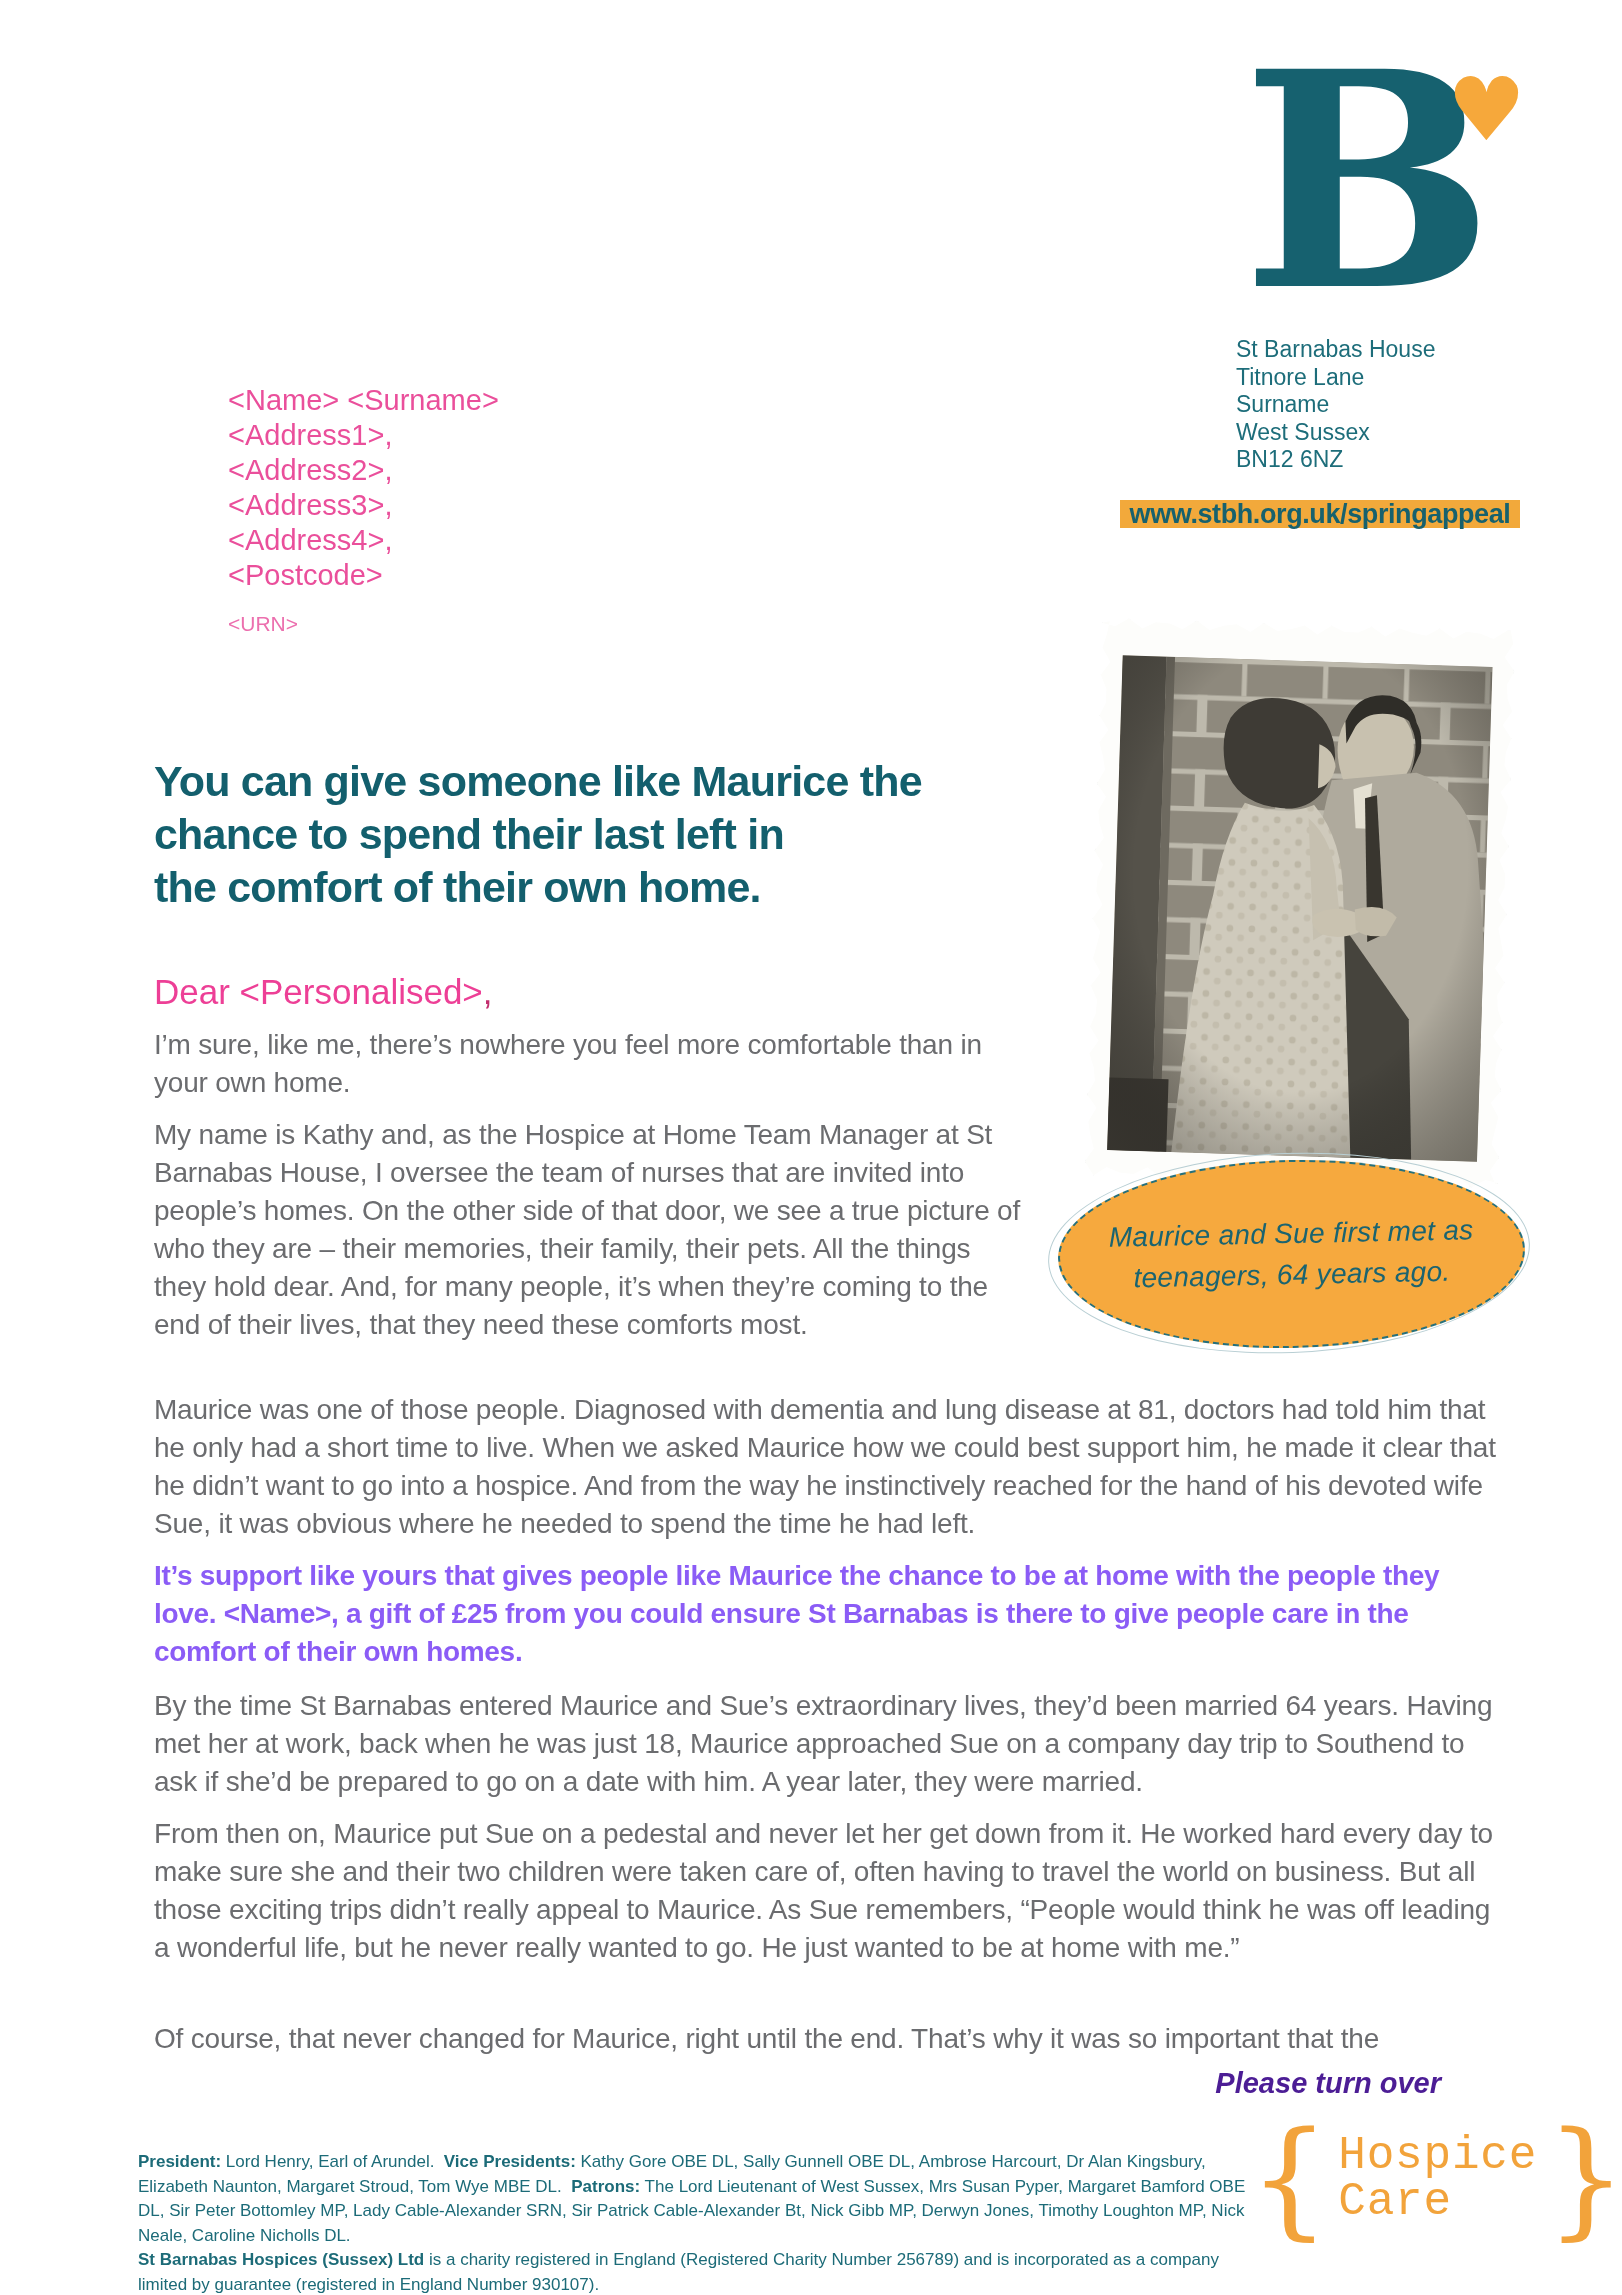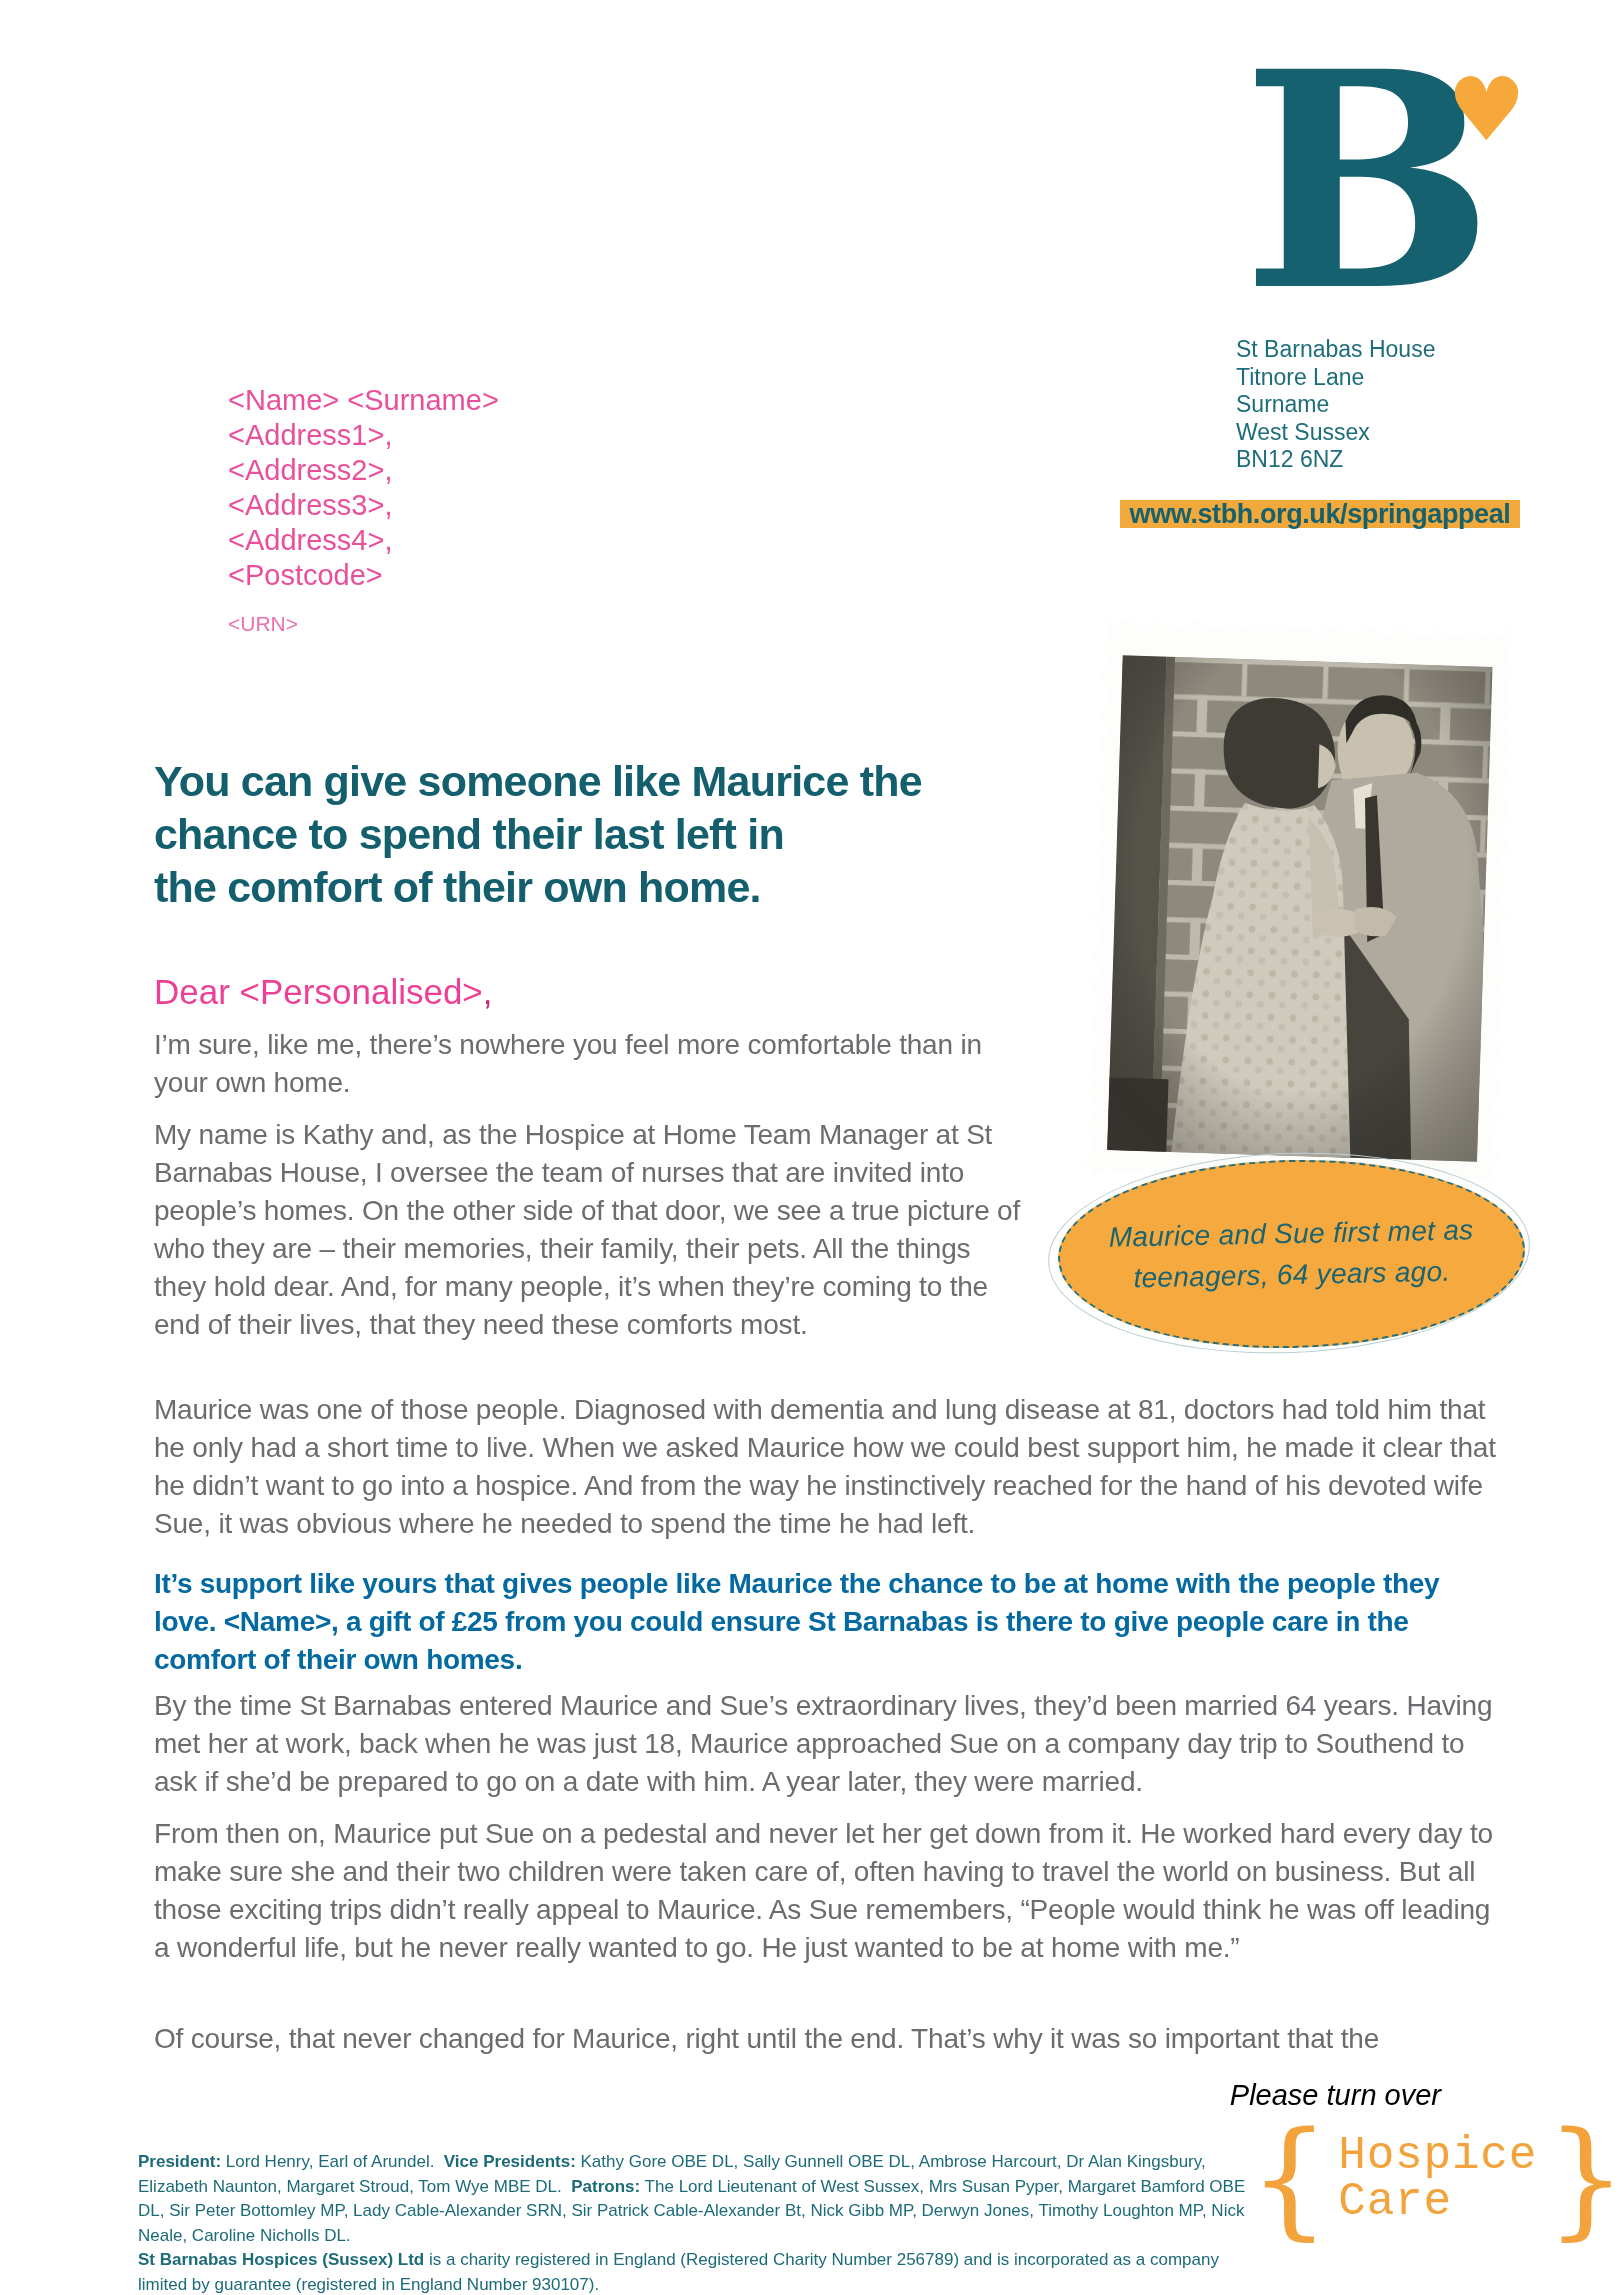--- a/index.html
+++ b/index.html
@@ -31,25 +31,25 @@
 
   
   #salutation{left:154px;top:972px;font-size:35px;color:#ED3F96;}
   #salutation .comma{color:#C22E6E;}
 
   
   .para{left:154px;font-size:28px;line-height:38px;color:#6B6C6F;letter-spacing:-0.2px;}
   #p1{top:1026px;width:871px;}
   #p2{top:1116px;width:871px;}
   #p3{top:1391px;width:1346px;}
-  #p-pink{top:1557px;width:1352px;font-weight:bold;color:#0369a1;letter-spacing:-0.3px;margin-top:8px;}
+  #p-pink{top:1557px;width:1352px;font-weight:bold;color:#8b5cf6;letter-spacing:-0.3px;}
   #p5{top:1687px;width:1346px;}
   #p6{top:1815px;width:1346px;}
   #p7{top:2020px;width:1346px;}
-  #turnover{top:2067px;right:182px;font-size:29px;font-weight:normal;font-style:italic;color:#000000;margin-top:12px;}
+  #turnover{top:2067px;right:182px;font-size:29px;font-weight:bold;font-style:italic;color:#4c1d95;}
 
   
   #photo-wrap{left:1093px;top:624px;width:414px;height:558px;transform:rotate(1.8deg);}
   #photo-frame{position:absolute;left:0;top:0;width:100%;height:100%;background:#fdfdfb;
                box-shadow:0 2.5px 8.5px rgba(90,100,100,.25);}
   #photo-img{position:absolute;left:22px;top:37px;width:370px;height:495px;background:#a8a296;}
   #photo-img svg{display:block;width:100%;height:100%;}
 
   
   #cap-light{left:1048px;top:1153px;width:480px;height:198px;border:1.7px solid #B9CFD4;

